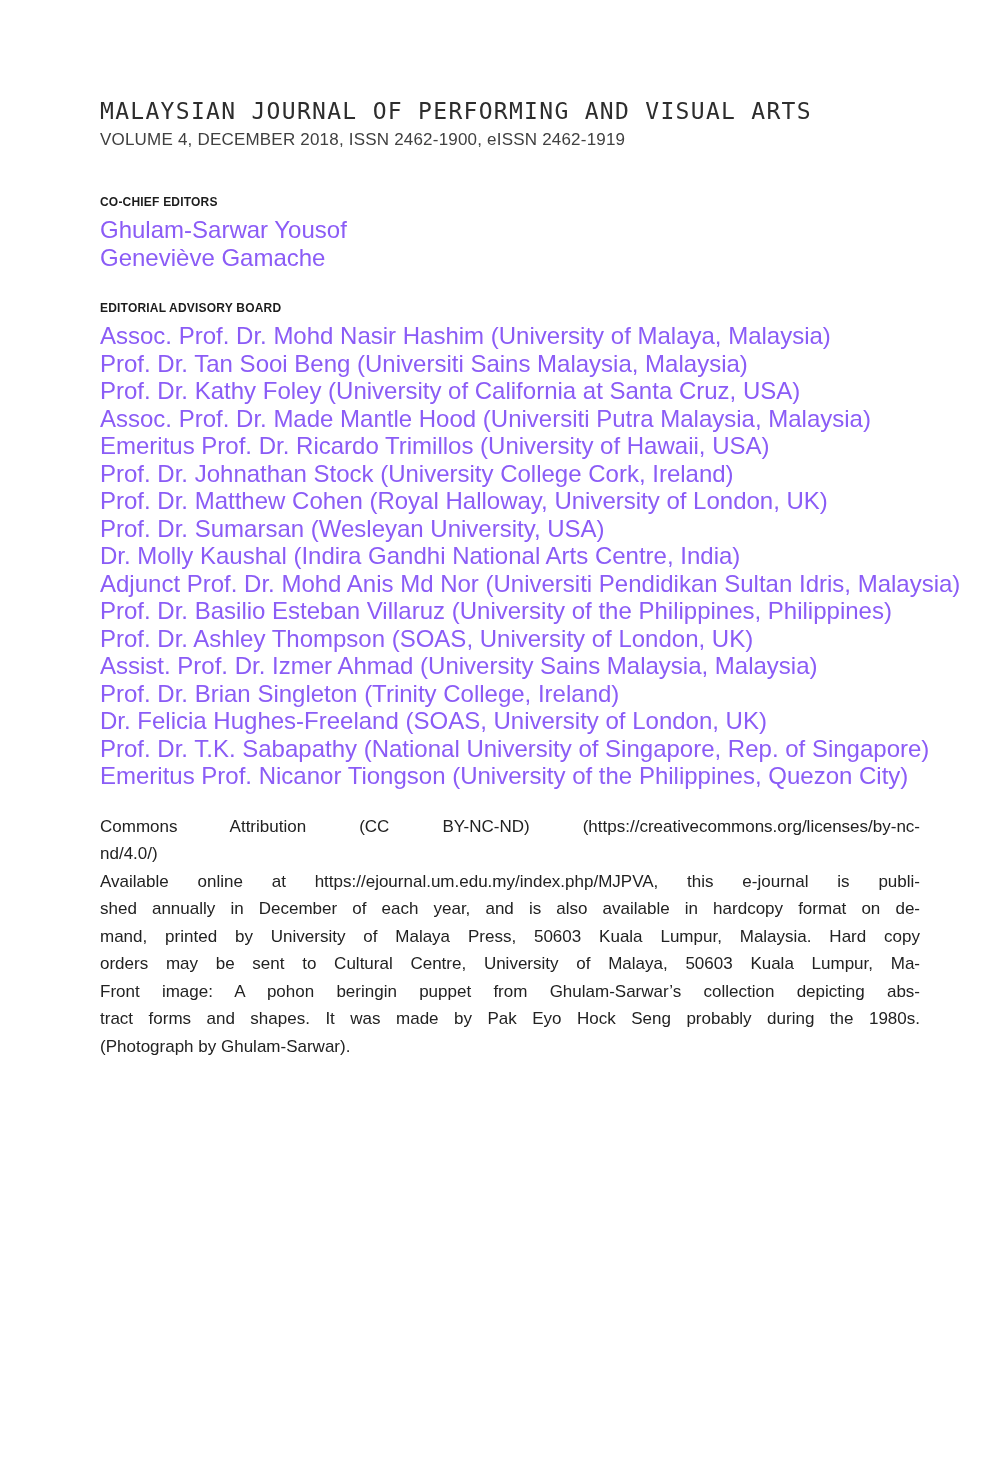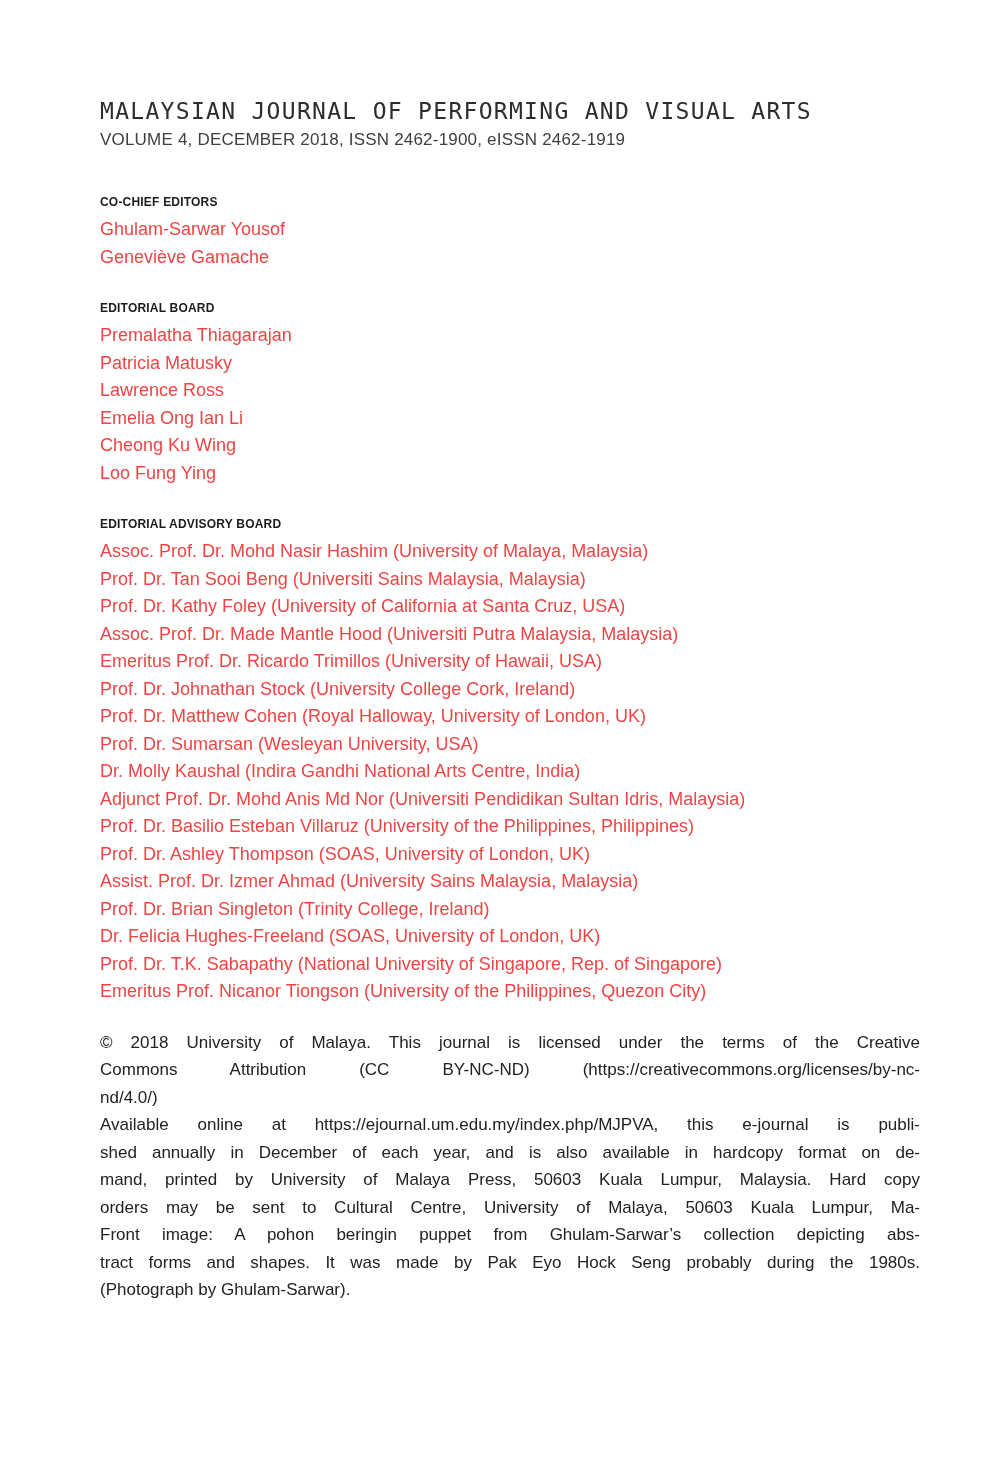--- a/index.html
+++ b/index.html
@@ -38,23 +38,23 @@
   .board { margin-bottom: 23px; }
   .board-heading {
     font-size: 12px;
     font-weight: 700;
     letter-spacing: 0.2px;
     line-height: 28px;
     color: #1c1c1c;
   }
   .name-list { list-style: none; }
   .name-list li {
-    font-size: 18px;
+    font-size: 24px;
     line-height: 27.5px;
-    color: #ef4444;
+    color: #8b5cf6;
     white-space: nowrap;
   }
   .copyright { margin-top: 22px; }
   .c-line {
     font-size: 17px;
     line-height: 27.5px;
     color: #222222;
     text-align: justify;
     text-align-last: justify;
   }
@@ -74,31 +74,20 @@
   </header>
 
   <section class="board">
     <h2 class="board-heading">CO-CHIEF EDITORS</h2>
     <ul class="name-list">
         <li>Ghulam-Sarwar Yousof</li>
         <li>Geneviève Gamache</li>
       </ul>
   </section>
 
-  <section class="board">
-    <h2 class="board-heading">EDITORIAL BOARD</h2>
-    <ul class="name-list">
-        <li>Premalatha Thiagarajan</li>
-        <li>Patricia Matusky</li>
-        <li>Lawrence Ross</li>
-        <li>Emelia Ong Ian Li</li>
-        <li>Cheong Ku Wing</li>
-        <li>Loo Fung Ying</li>
-      </ul>
-  </section>
 
   <section class="board">
     <h2 class="board-heading">EDITORIAL ADVISORY BOARD</h2>
     <ul class="name-list">
         <li>Assoc. Prof. Dr. Mohd Nasir Hashim (University of Malaya, Malaysia)</li>
         <li>Prof. Dr. Tan Sooi Beng (Universiti Sains Malaysia, Malaysia)</li>
         <li>Prof. Dr. Kathy Foley (University of California at Santa Cruz, USA)</li>
         <li>Assoc. Prof. Dr. Made Mantle Hood (Universiti Putra Malaysia, Malaysia)</li>
         <li>Emeritus Prof. Dr. Ricardo Trimillos (University of Hawaii, USA)</li>
         <li>Prof. Dr. Johnathan Stock (University College Cork, Ireland)</li>
@@ -110,21 +99,20 @@
         <li>Prof. Dr. Ashley Thompson (SOAS, University of London, UK)</li>
         <li>Assist. Prof. Dr. Izmer Ahmad (University Sains Malaysia, Malaysia)</li>
         <li>Prof. Dr. Brian Singleton (Trinity College, Ireland)</li>
         <li>Dr. Felicia Hughes-Freeland (SOAS, University of London, UK)</li>
         <li>Prof. Dr. T.K. Sabapathy (National University of Singapore, Rep. of Singapore)</li>
         <li>Emeritus Prof. Nicanor Tiongson (University of the Philippines, Quezon City)</li>
       </ul>
   </section>
 
   <section class="copyright">
-      <div class="c-line">© 2018 University of Malaya.  This journal is licensed under the terms of the Creative</div>
       <div class="c-line">Commons Attribution (CC BY-NC-ND) (https://creativecommons.org/licenses/by-nc-</div>
       <div class="c-line last-line">nd/4.0/)</div>
       <div class="c-line">Available online at https://ejournal.um.edu.my/index.php/MJPVA, this e-journal is publi-</div>
       <div class="c-line">shed annually in December of each year, and is also available in hardcopy format on de-</div>
       <div class="c-line">mand, printed by University of Malaya Press, 50603 Kuala Lumpur, Malaysia. Hard copy</div>
       <div class="c-line">orders may be sent to Cultural Centre, University of Malaya, 50603 Kuala Lumpur, Ma-</div>
       <div class="c-line">Front image: A pohon beringin puppet from Ghulam-Sarwar’s collection depicting abs-</div>
       <div class="c-line">tract forms and shapes. It was made by Pak Eyo Hock Seng probably during the 1980s.</div>
       <div class="c-line last-line">(Photograph by Ghulam-Sarwar).</div>
     </section>

